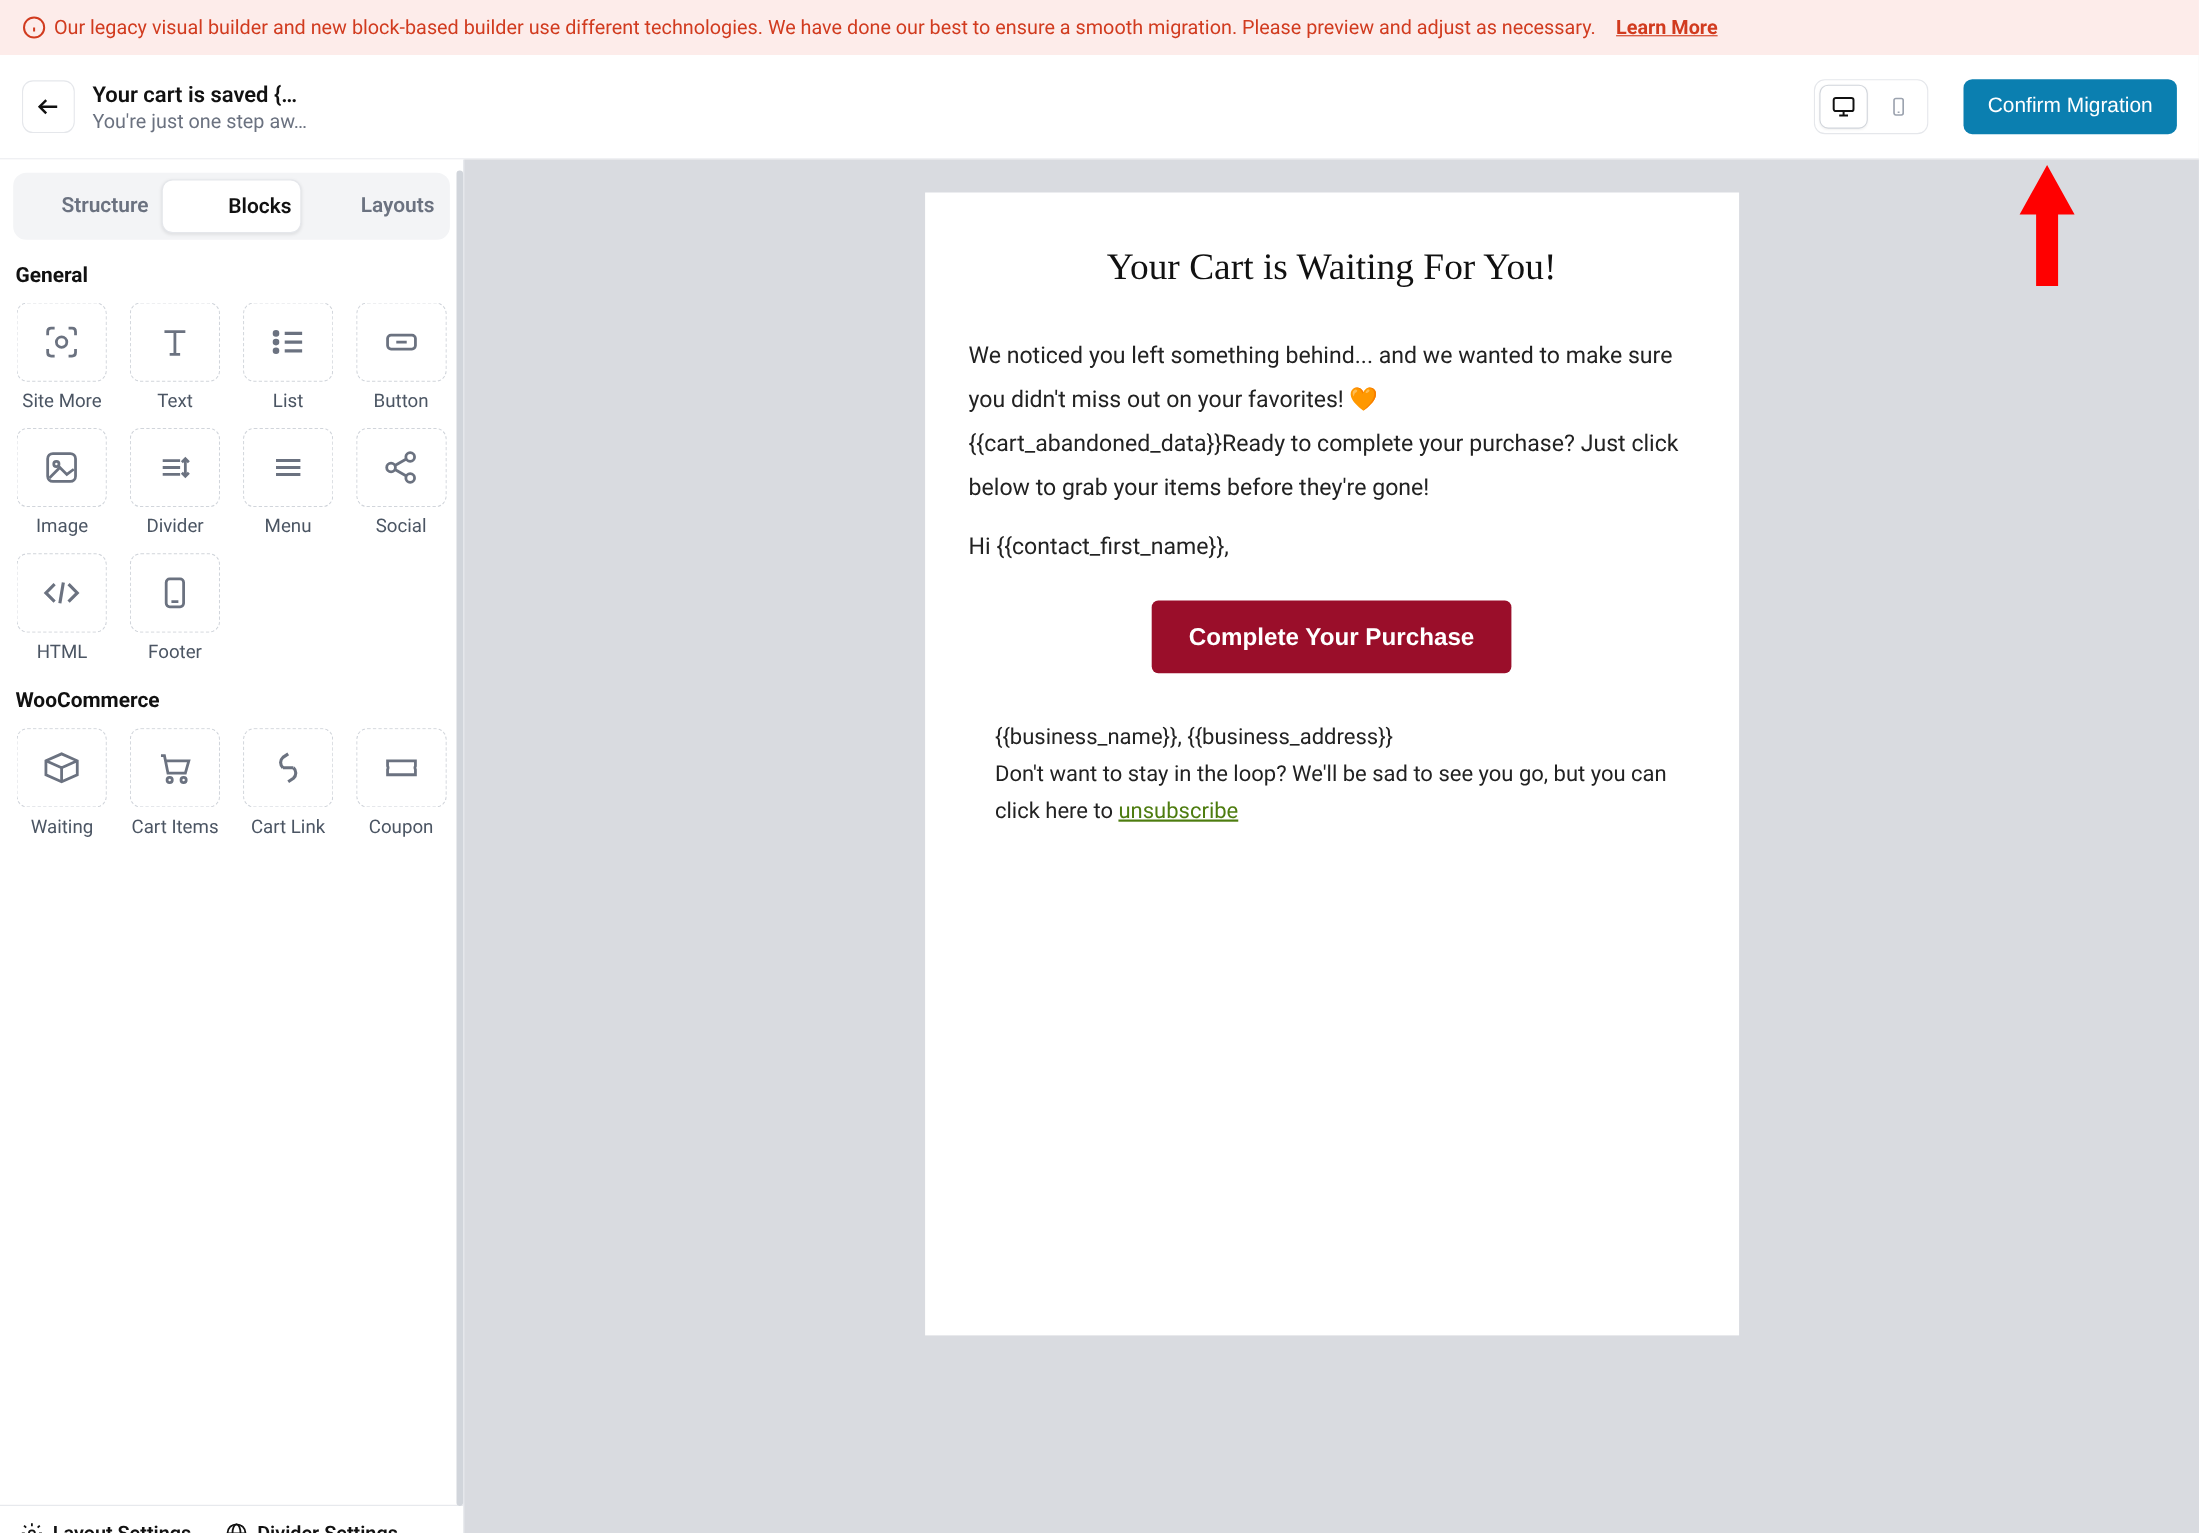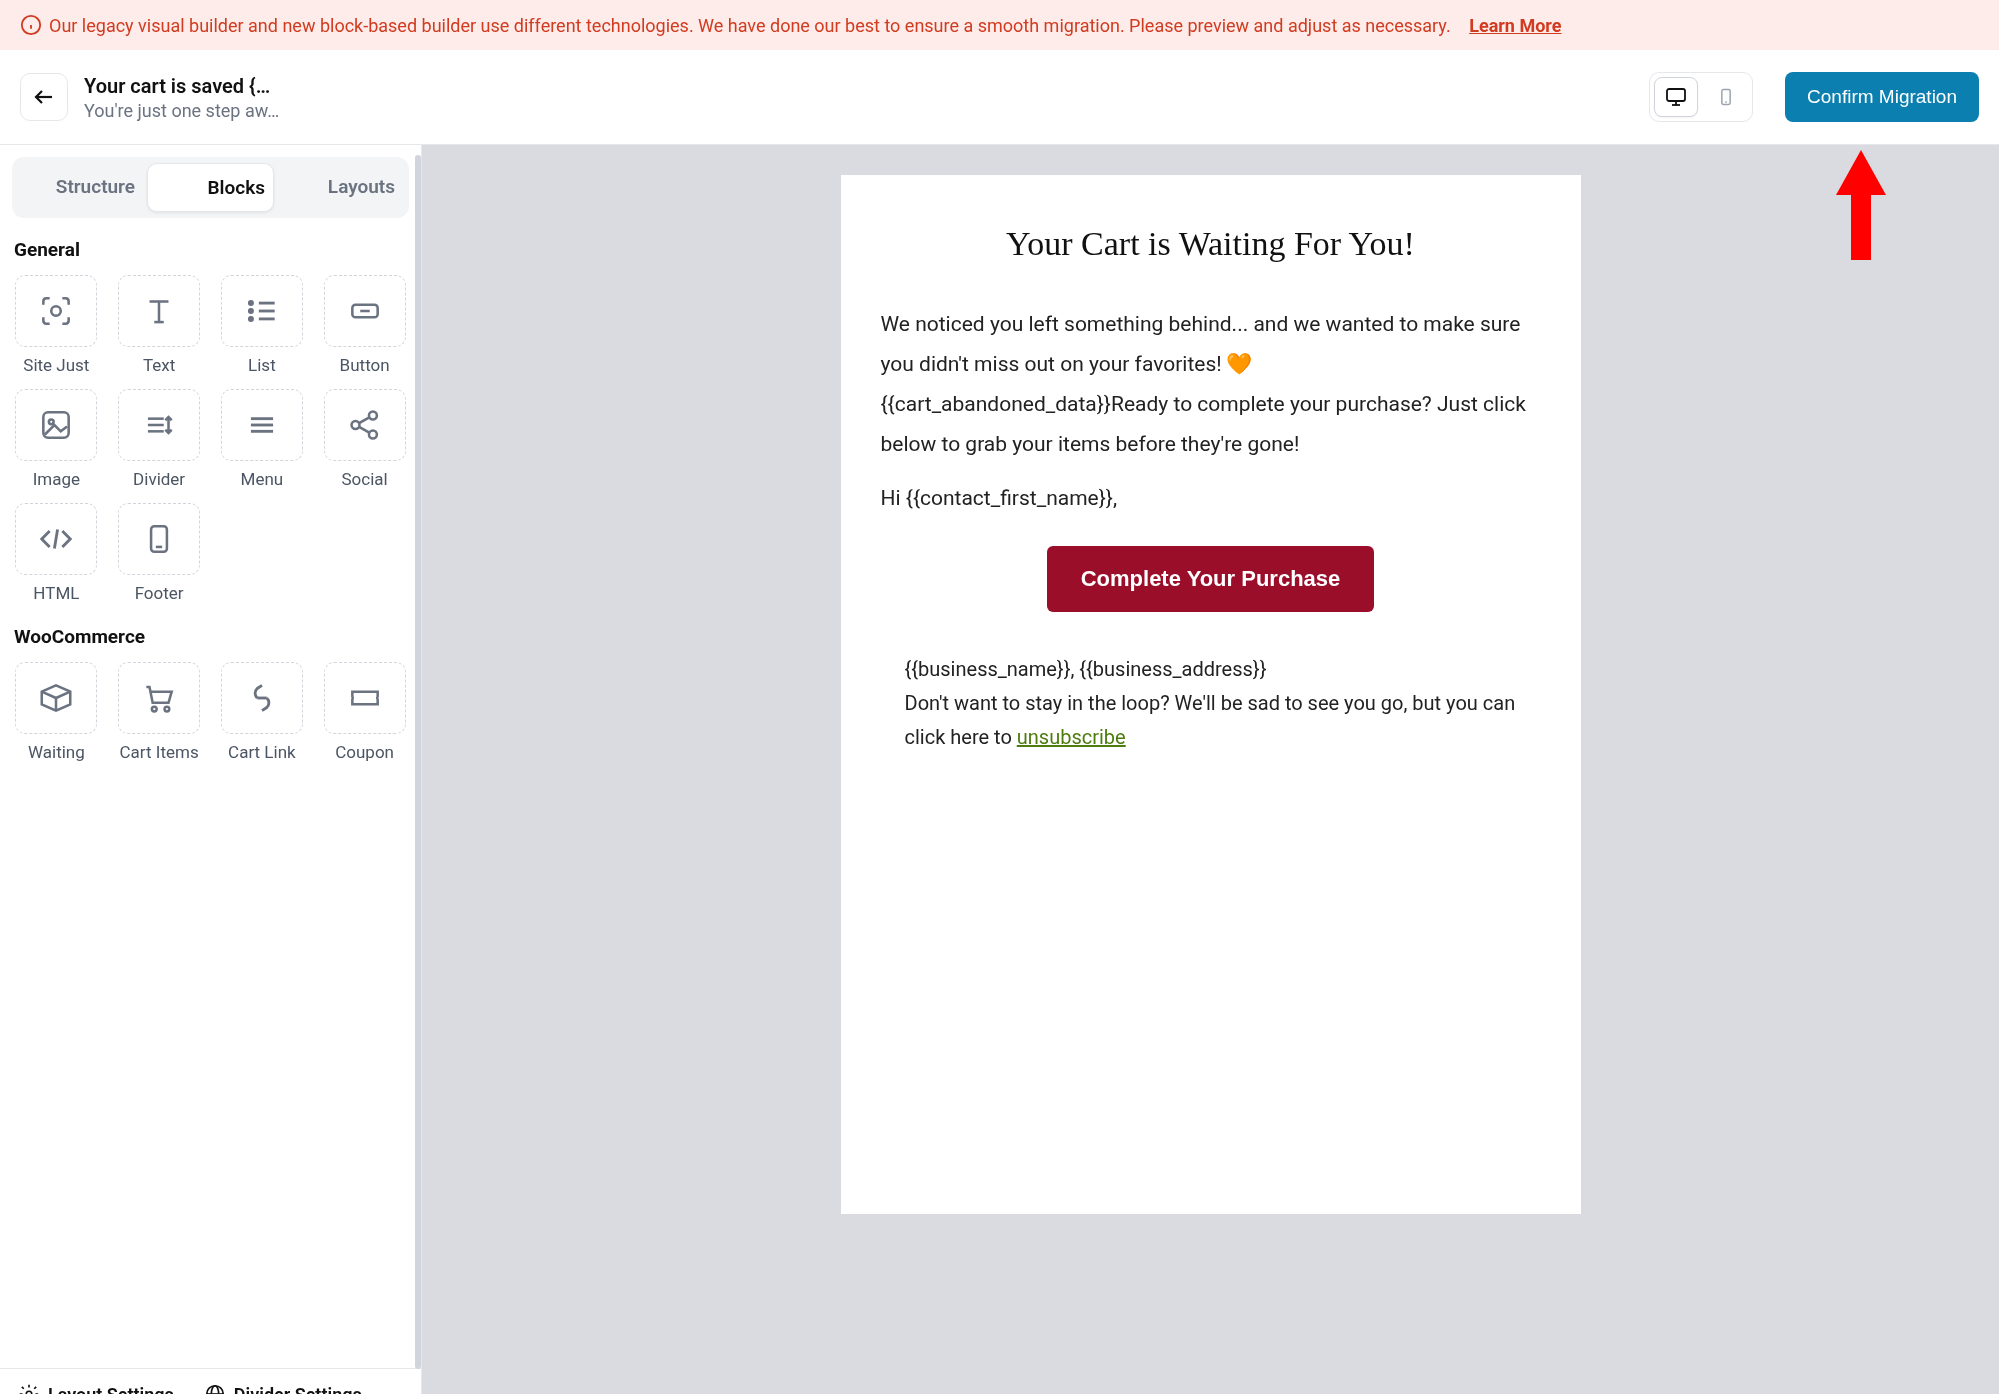--- a/index.html
+++ b/index.html
@@ -123,21 +123,21 @@
         <div class="block-item">
           <div class="block-icon">
               <svg viewBox="0 0 24 24" fill="none" stroke-width="1.6">
                 <circle cx="12" cy="12" r="3"></circle>
                 <path d="M4 8 L4 6 Q4 4 6 4 L8 4"></path>
                 <path d="M20 8 L20 6 Q20 4 18 4 L16 4"></path>
                 <path d="M4 16 L4 18 Q4 20 6 20 L8 20"></path>
                 <path d="M20 16 L20 18 Q20 20 18 20 L16 20"></path>
               </svg>
             </div>
-          <div class="block-label">Site Just</div>
+          <div class="block-label">Site More</div>
         </div>
         <div class="block-item">
           <div class="block-icon">
               <svg viewBox="0 0 24 24" fill="none" stroke-width="1.6">
                 <line x1="6" y1="6" x2="18" y2="6"></line>
                 <line x1="12" y1="6" x2="12" y2="19"></line>
                 <line x1="9" y1="19" x2="15" y2="19"></line>
               </svg>
             </div>
           <div class="block-label">Text</div>

